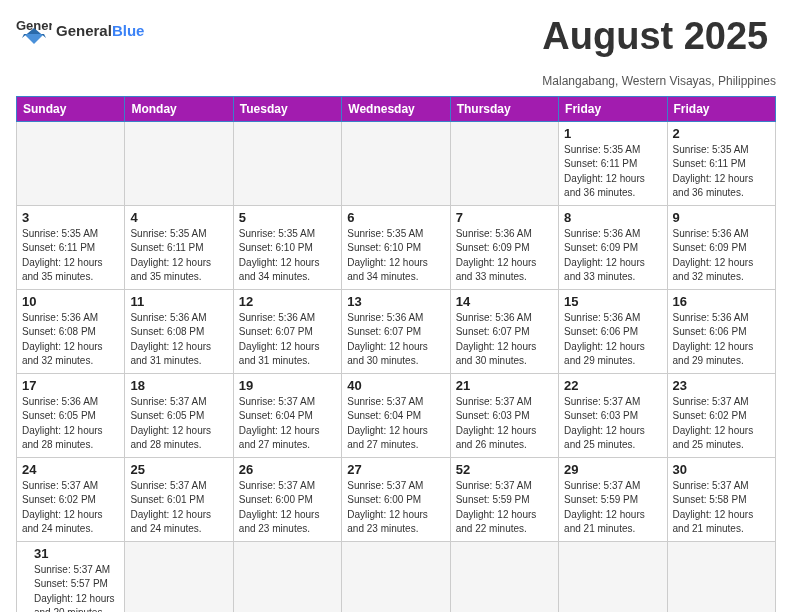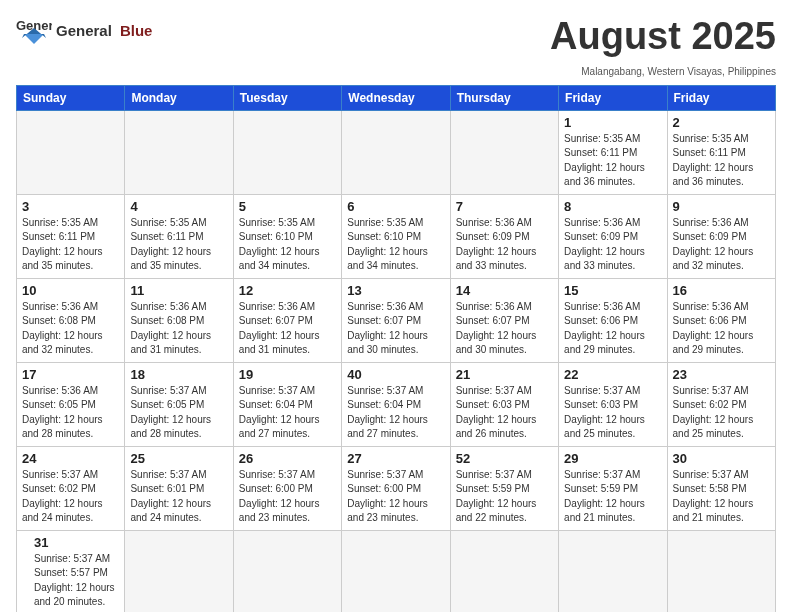--- a/index.html
+++ b/index.html
@@ -18,39 +18,39 @@
     }
     .logo {
       display: flex;
       align-items: center;
       gap: 4px;
     }
     .logo-icon {
       width: 36px;
       height: 28px;
     }
-    .title-block { text-align: right; }
+    .title-block { text-align: left; }
     .month-title {
       font-size: 38px;
       font-weight: bold;
       color: #333;
       line-height: 1.1;
     }
     .location {
-      font-size: 10px;
+      font-size: 12px;
       color: #555;
-      margin-top: 8px;
+      margin-top: 16px;
     }
     .calendar {
       width: 100%;
       border-collapse: collapse;
       font-size: 10.5px;
     }
     .calendar th {
-      background: #1d4ed8;
+      background: #a21caf;
       color: #fff;
       text-align: left;
       padding: 5px 6px;
       font-size: 12px;
       font-weight: bold;
       border: 1px solid #3a80c9;
     }
     .calendar td {
       border: 1px solid #ccc;
       vertical-align: top;
@@ -83,21 +83,21 @@
 <body>
 
 <div class="header">
   <div class="logo">
     <svg class="logo-icon" viewBox="0 0 36 28">
       <text x="0" y="14" font-size="13" font-weight="bold" fill="#333">General</text>
       <polygon points="8,18 28,18 18,28" fill="#4a90d9"></polygon>
       <polygon points="18,12 30,22 28,18 8,18 6,22" fill="#2a6aaa"></polygon>
     </svg>
     <div style="display:flex;flex-direction:column;line-height:1;">
-      <span style="font-size:15px;font-weight:bold;color:#333;">General<span style="color:#7f1d1d;margin-left:8px;">Blue</span></span>
+      <span style="font-size:15px;font-weight:bold;color:#333;">General<span style="color:#3b82f6;">Blue</span></span>
     </div>
   </div>
   <div class="title-block">
     <div class="month-title">August 2025</div>
     <div class="location">Malangabang, Western Visayas, Philippines</div>
   </div>
 </div>
 
 <table class="calendar">
   <thead>

